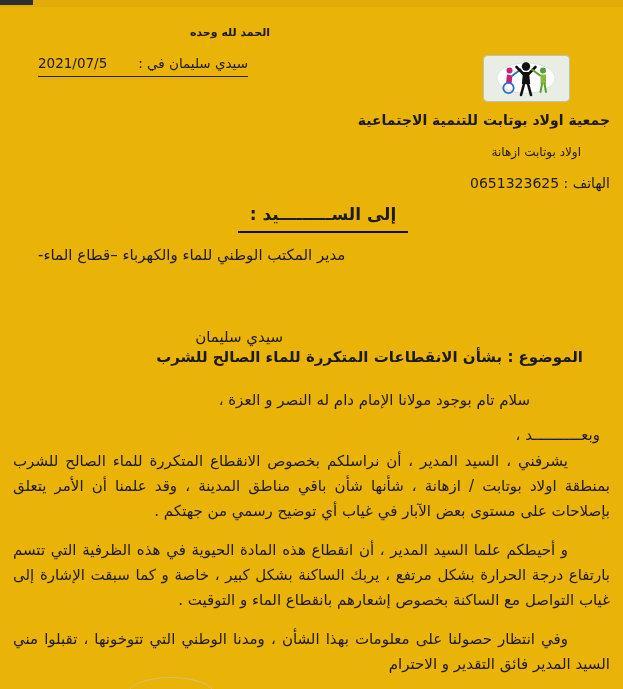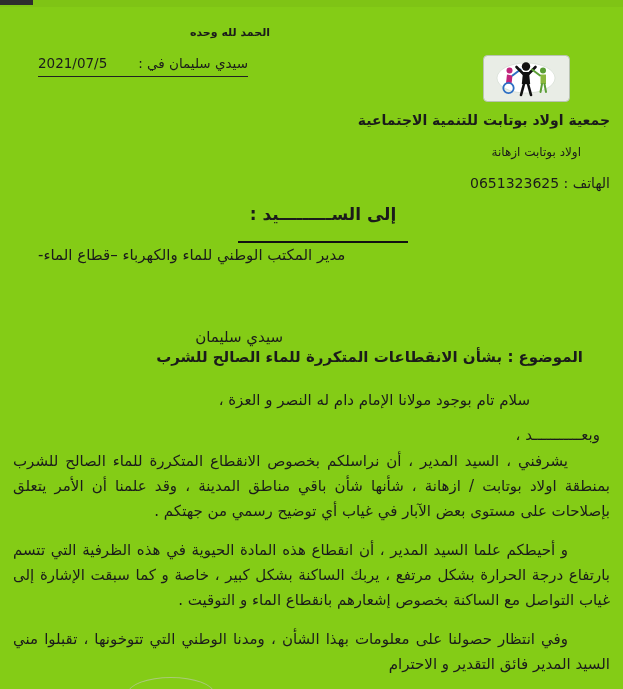--- a/index.html
+++ b/index.html
@@ -1,19 +1,19 @@
 <!DOCTYPE html>
 <html lang="ar"><head>
 <meta charset="utf-8">
 <style>
   html,body{margin:0;padding:0;background:#ffffff;}
   .page{
     position:relative;
     width:623px;height:689px;
-    background:#84cc16;
+    background:#eab308;
     overflow:hidden;
     font-family:"DejaVu Sans",sans-serif;
     color:#1b1b1b;
     direction:rtl;
   }
   .abs{position:absolute;}
   
   .top-shade{left:0;top:0;width:623px;height:7px;background:rgba(0,0,0,0.035);}
   .corner-mark{left:0;top:0;width:33px;height:5px;background:#2e2e2e;}
   .stamp-arc{left:128px;top:677px;width:84px;height:30px;border:1px solid #c8c8c8;border-radius:50%;opacity:.55;}
@@ -28,21 +28,21 @@
   .date-value{direction:ltr;}
   .logo{left:483px;top:55px;width:87px;height:47px;}
   .org-name{top:112px;right:13px;font-size:14px;font-weight:bold;text-align:right;}
   .org-location{top:145px;right:42px;font-size:12px;text-align:right;}
   .phone-row{top:175px;right:13px;font-size:14px;direction:rtl;text-align:right;}
   .phone-number{direction:ltr;display:inline-block;}
   
   .addr-heading{
     top:204px;left:238px;width:170px;text-align:center;
     font-size:17px;font-weight:bold;
-    border-bottom:2px solid #111;padding-bottom:17px;
+    border-bottom:2px solid #111;padding-bottom:7px;
   }
   .addr-role{top:246px;left:38px;width:406px;font-size:15px;text-align:left;}
   .addr-city{top:284px;left:153px;width:130px;font-size:15px;text-align:right;margin-top:44px;}
   
   .subject{top:348px;right:40px;font-size:15px;font-weight:bold;text-align:left;}
   .greeting{top:391px;right:93px;font-size:15px;text-align:right;}
   .transition{top:426px;right:23px;font-size:15px;text-align:right;}
   
   .body-text{
     top:449px;left:13px;width:597px;

